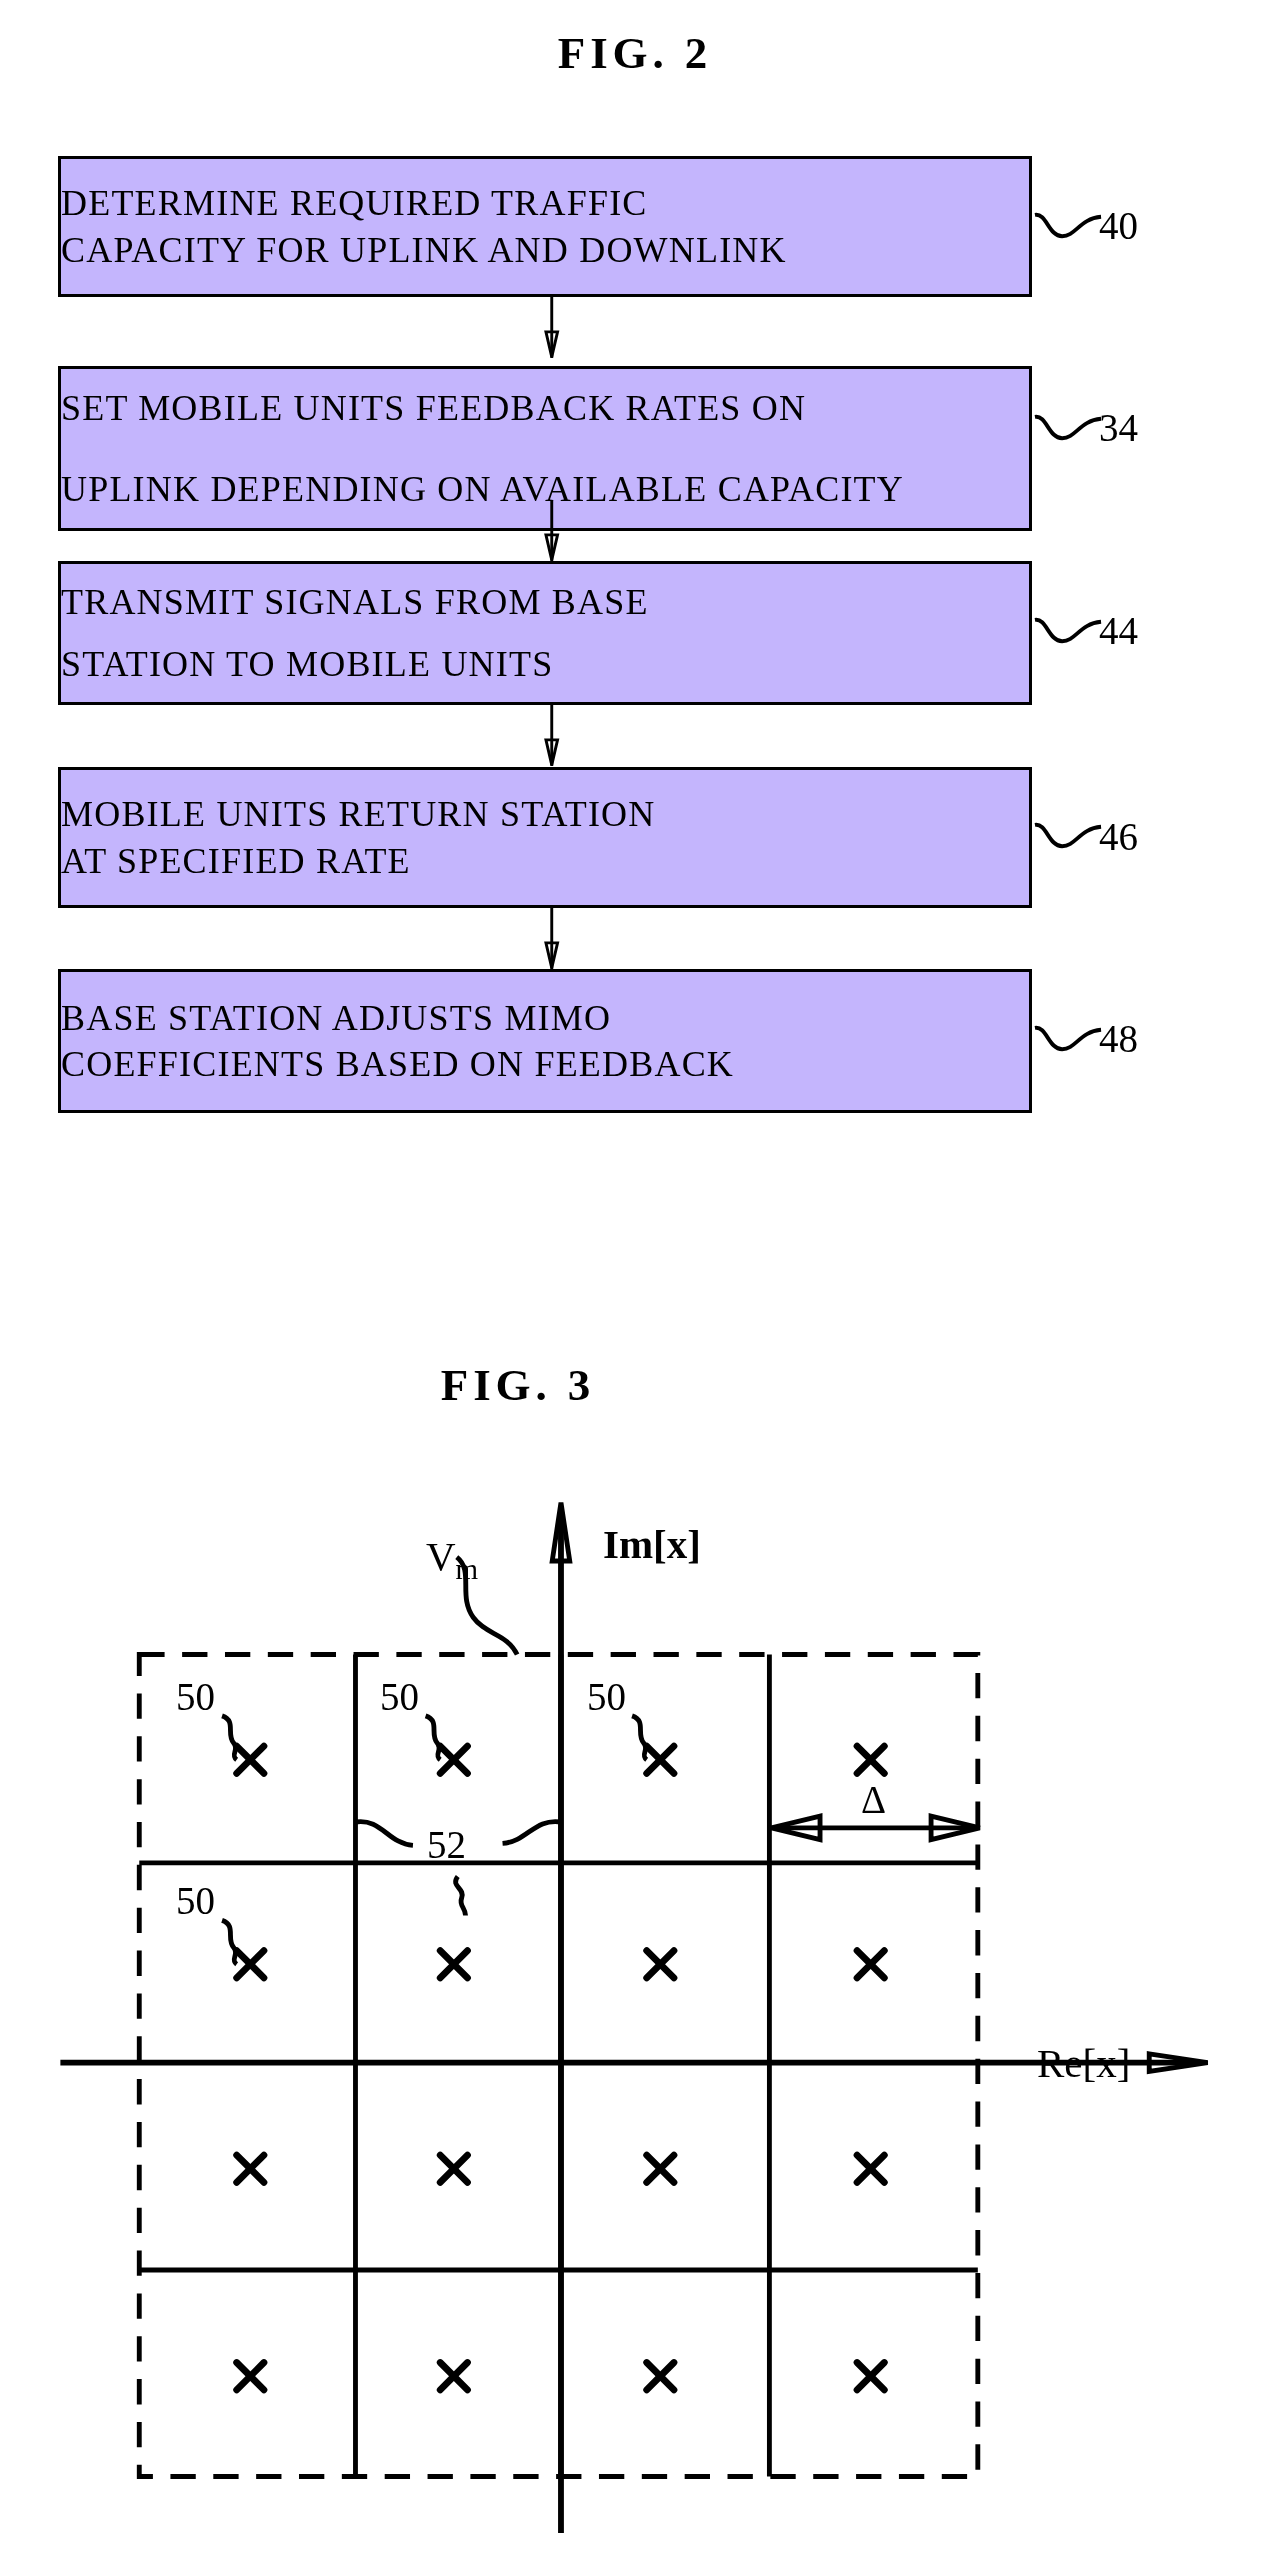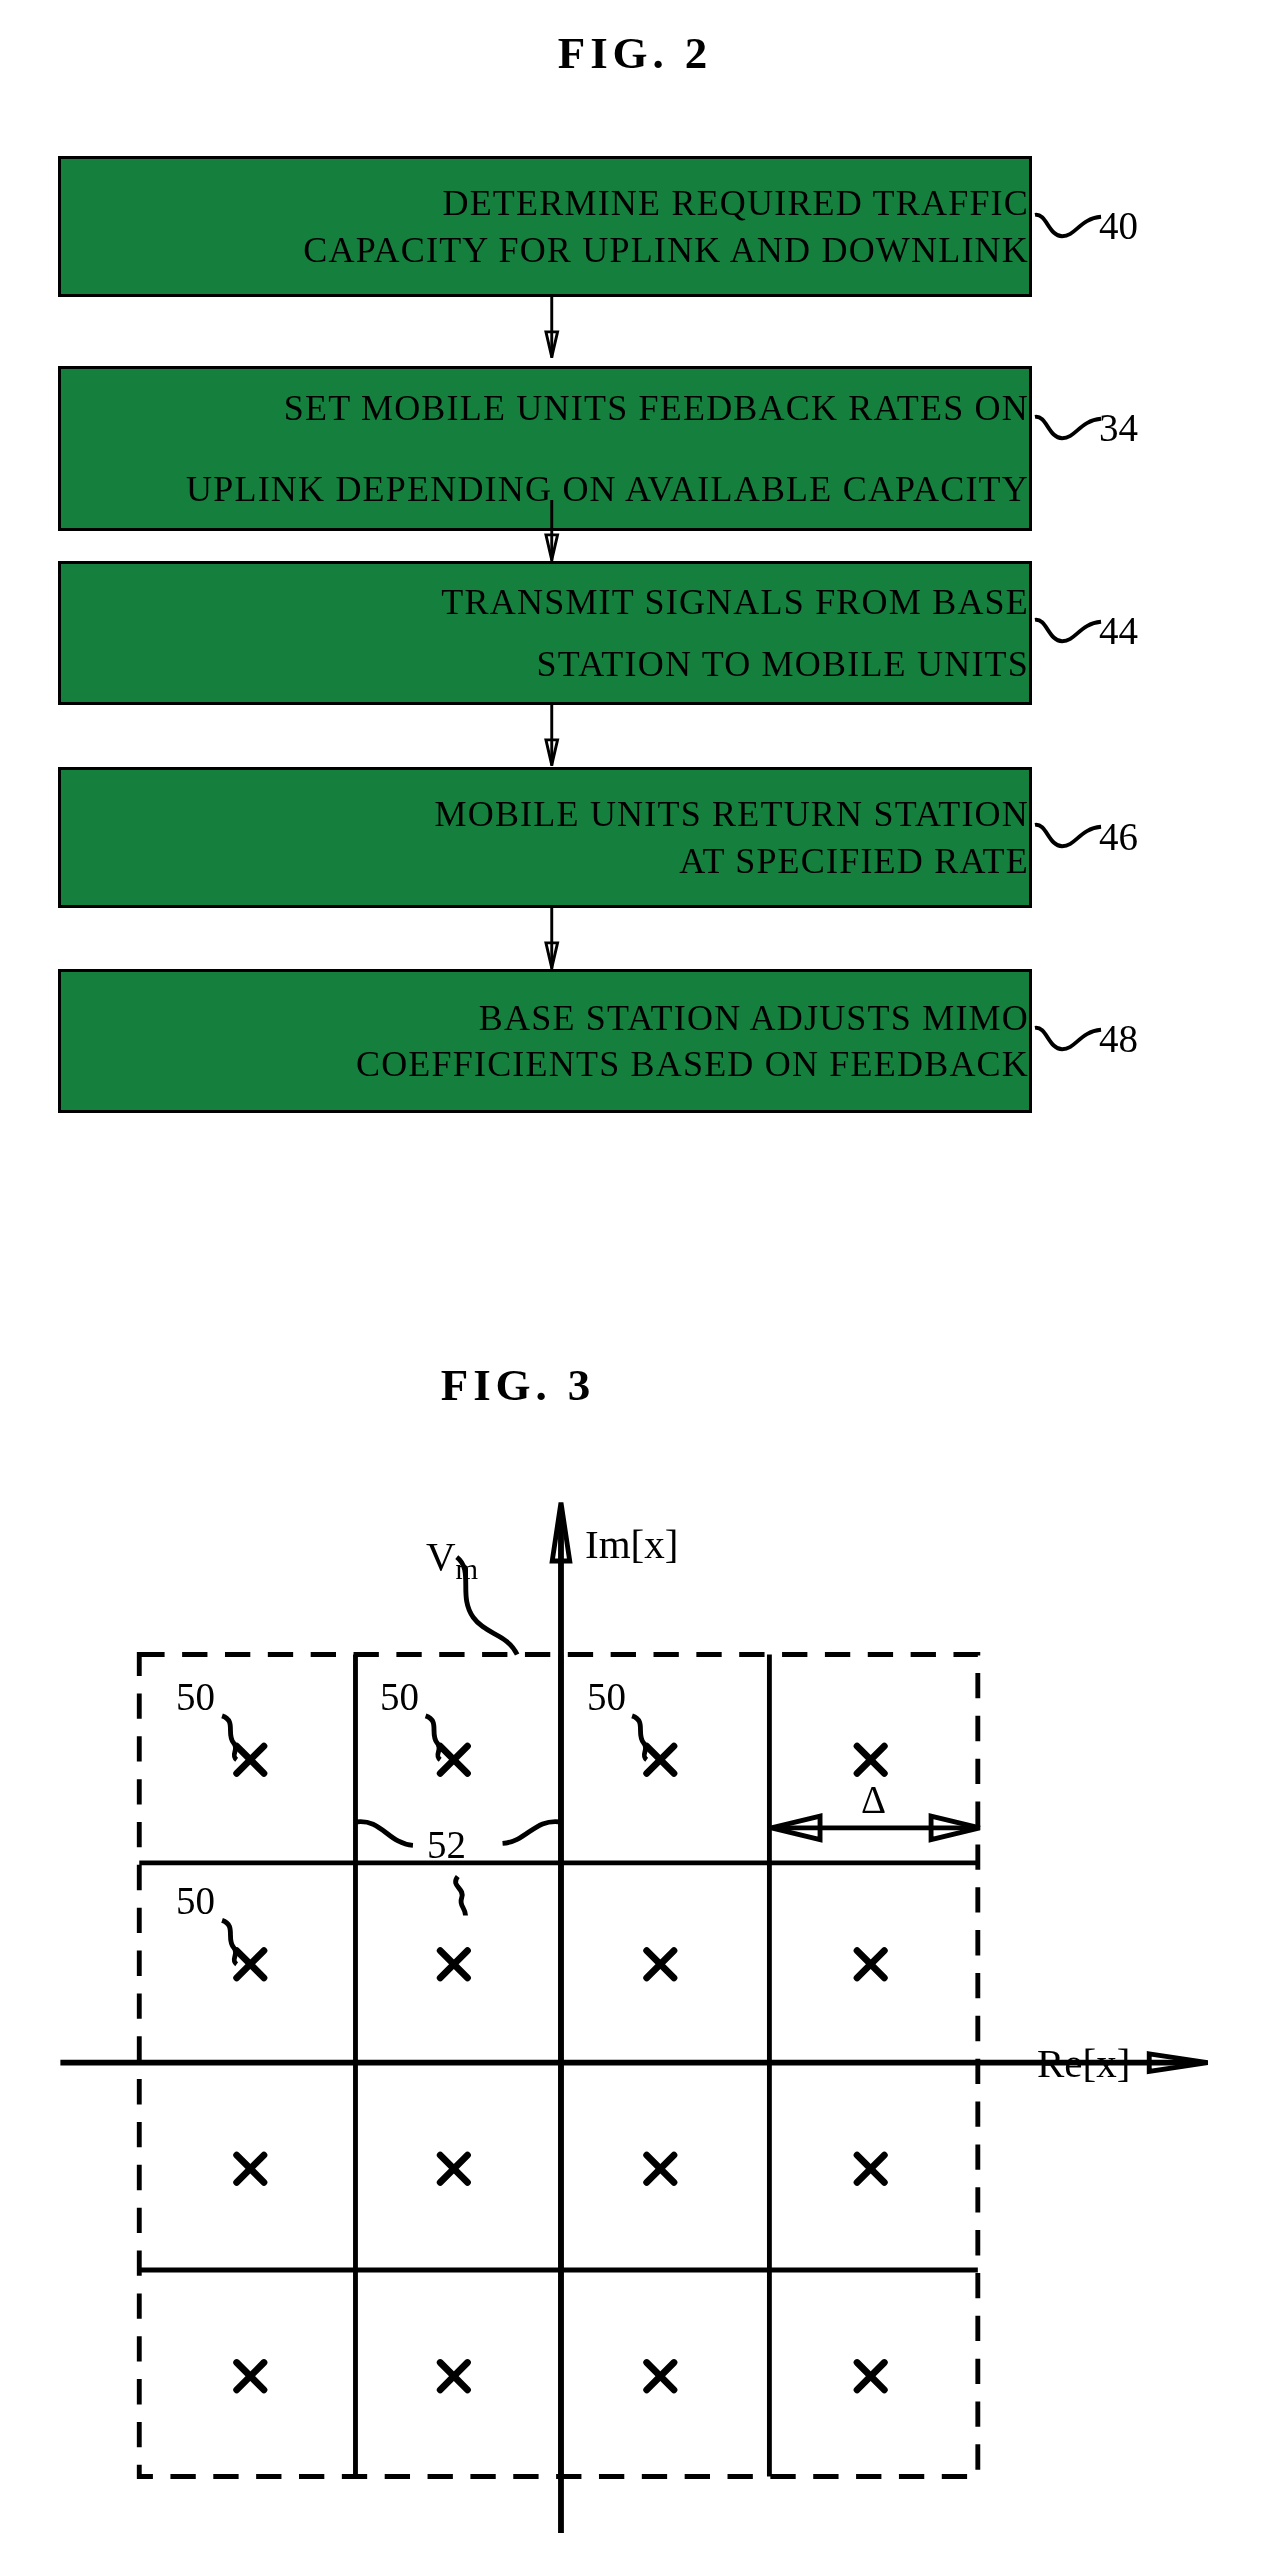--- a/index.html
+++ b/index.html
@@ -34,29 +34,28 @@
   
   #fig2 {
     position: absolute;
     top: 0; left: 0;
     width: 1270px;
     height: 1296px;
   }
   .flow-box {
     position: absolute;
     border: 3.9px solid #000;
-    background: #15803d;
+    background: #c4b5fd;
     box-sizing: border-box;
     display: flex;
     flex-direction: column;
-    align-items: flex-end;
+    align-items: flex-start;
     justify-content: center;
     left: 58px;
     width: 974px;
-    padding-left: 32px;
   }
   .flow-line {
     font-family: "Liberation Serif", serif;
     font-size: 36px;
     letter-spacing: 1.2px;
     line-height: 1.28;
     white-space: nowrap;
     text-align: center;
   }
   .flow-ref {
@@ -87,21 +86,21 @@
   #constellation-svg {
     position: absolute;
     top: 1442px;
     left: 0;
   }
   .axis-label {
     position: absolute;
     font-family: "Liberation Serif", serif;
     font-size: 41px;
   }
-  #im-label { left: 585px; top: 1520px; }
+  #im-label { left: 603px; top: 1520px; font-weight: bold; }
   #re-label { left: 1037px; top: 1995px; margin-top: 44px; }
   #vm-label { left: 426px; top: 1532px; font-size: 41px; }
   #vm-label sub { font-size: 29px; }
 
   .lead-num {
     position: absolute;
     font-family: "Liberation Serif", serif;
     font-size: 39px;
   }
   .delta-label {

